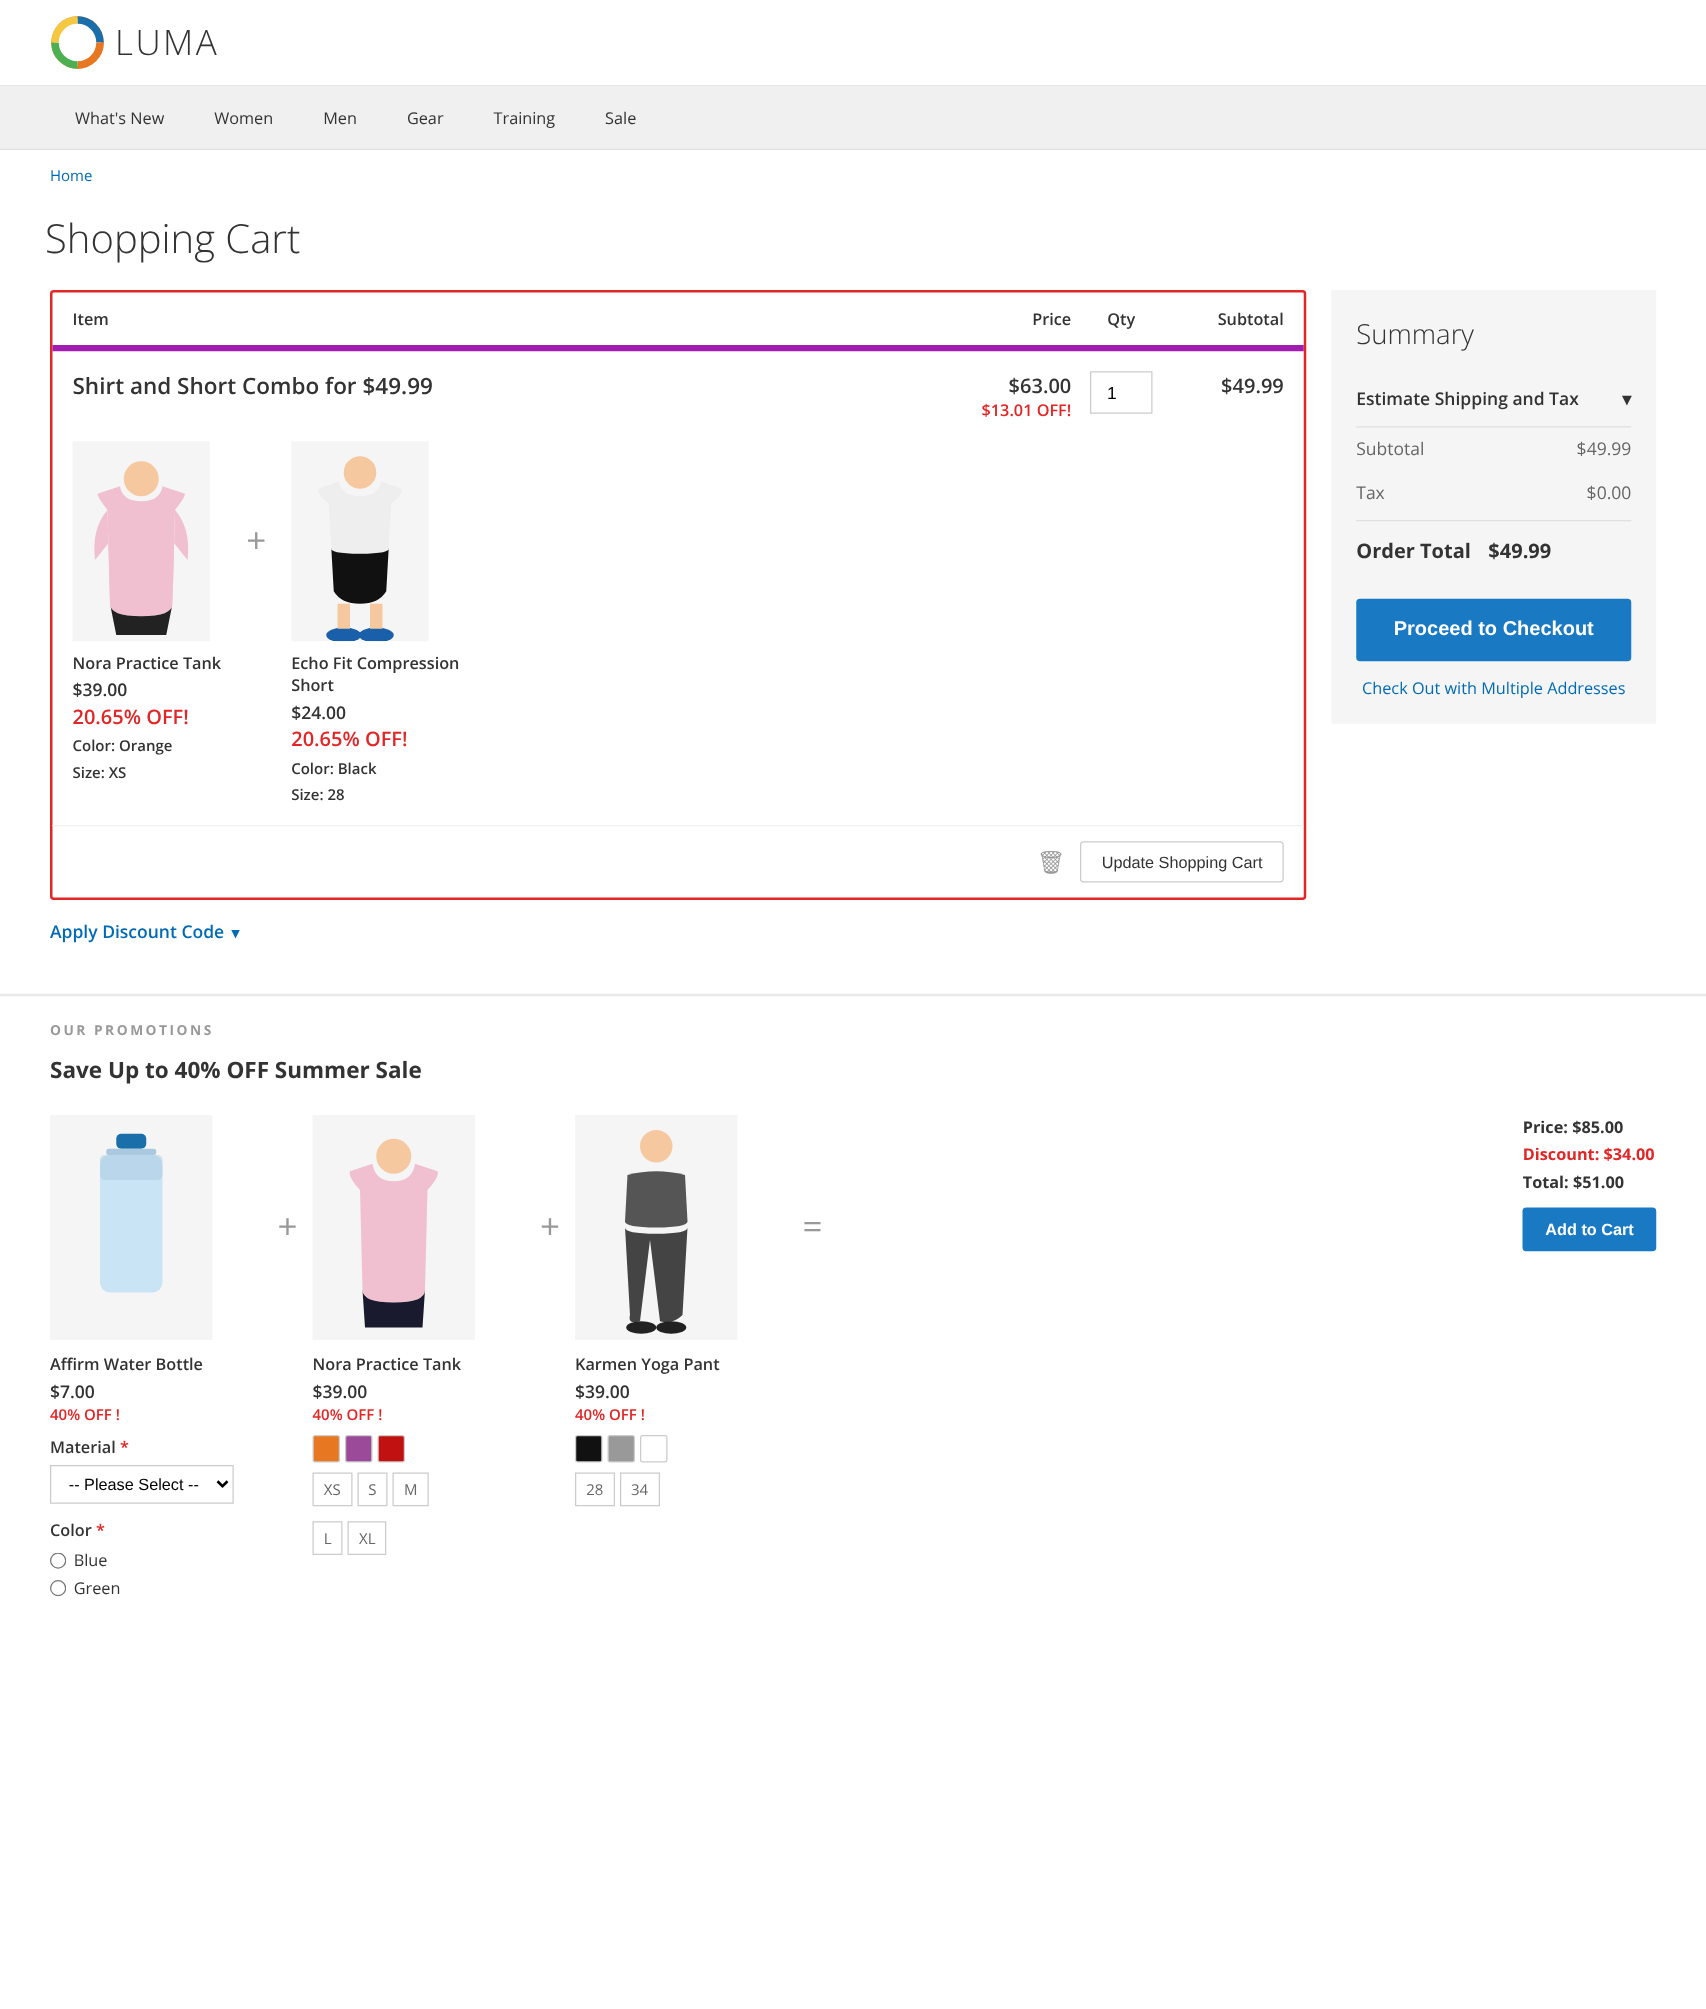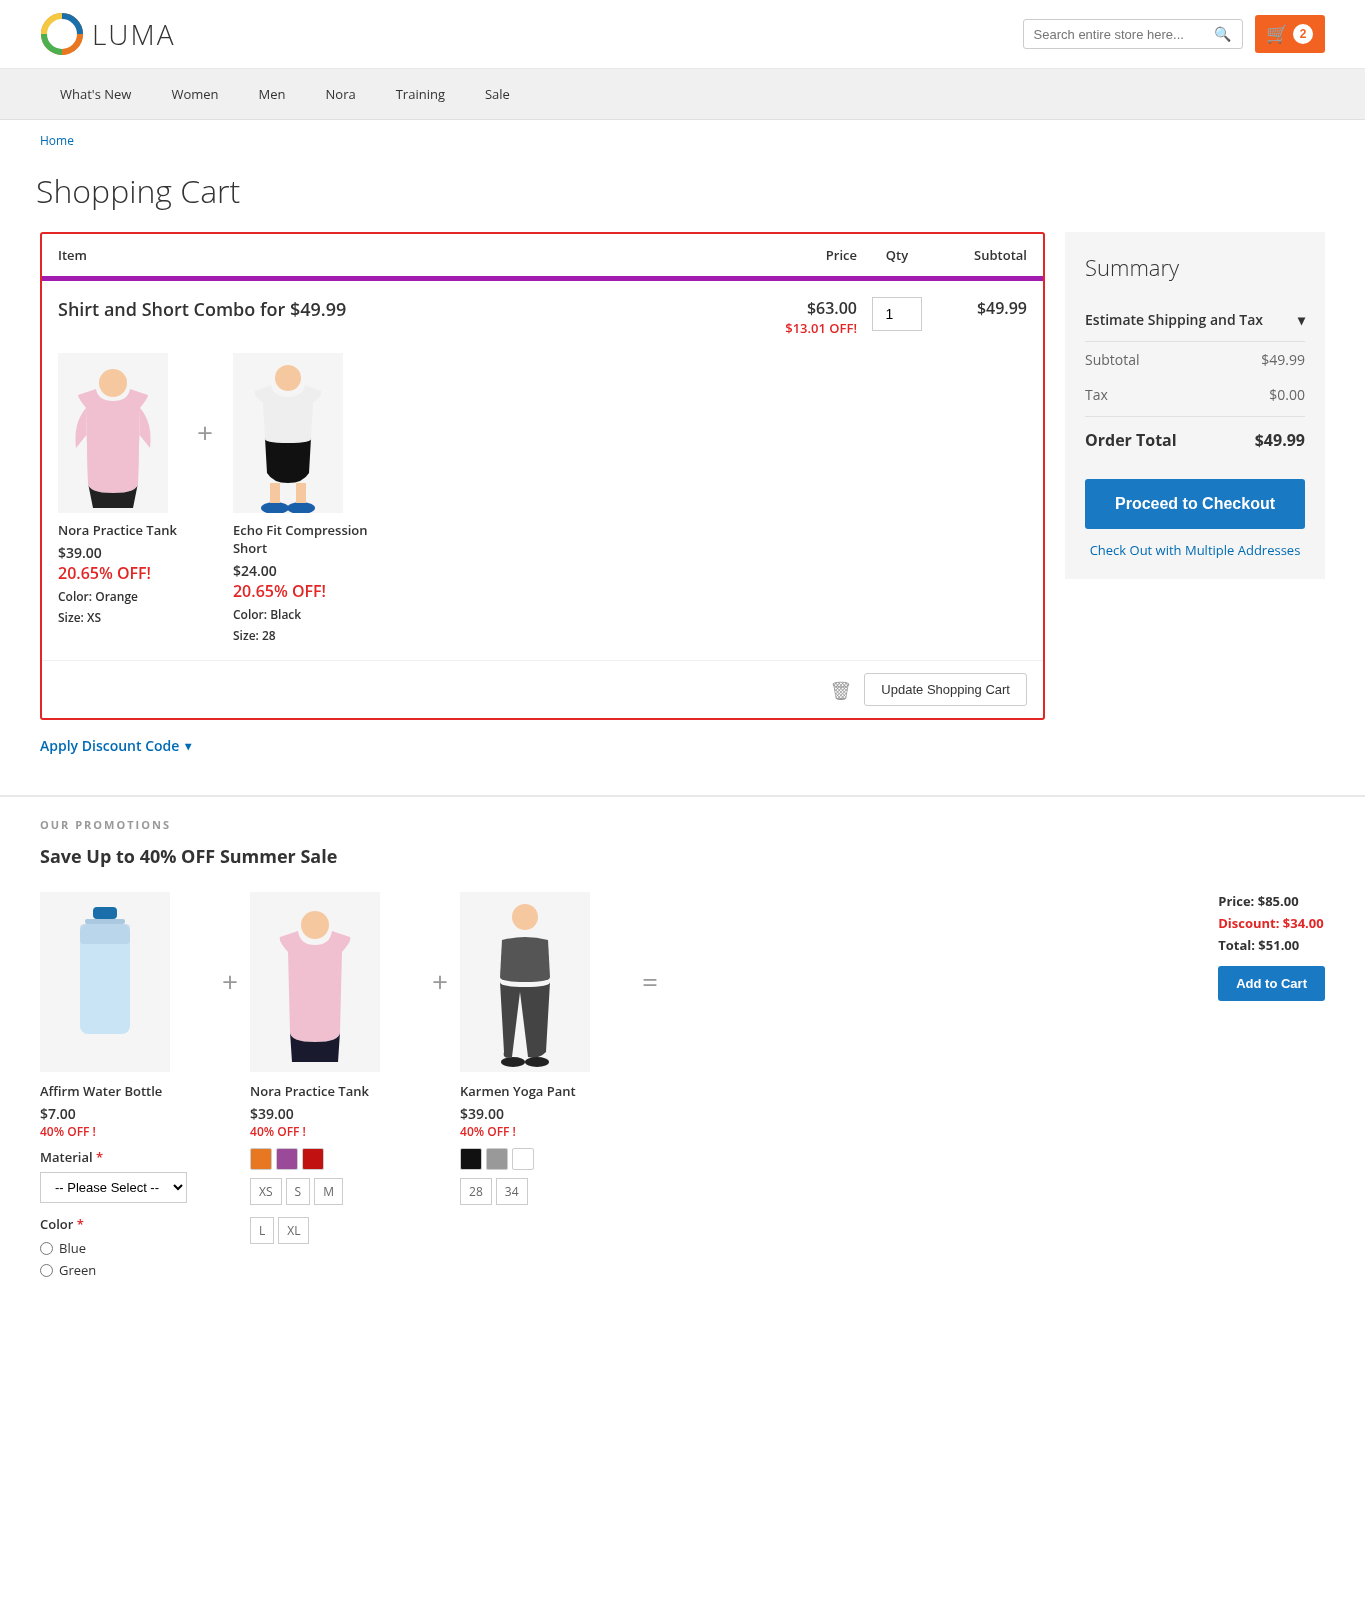--- a/index.html
+++ b/index.html
@@ -69,21 +69,21 @@
     
     .discount-section { margin-top: 16px; }
     .discount-toggle { display: flex; align-items: center; gap: 6px; color: #006bb4; font-size: 14px; cursor: pointer; font-weight: 600; }
     .chevron-down { font-size: 12px; }
 
     
     .summary-box { background: #f5f5f5; padding: 20px; }
     .summary-title { font-size: 22px; font-weight: 300; margin-bottom: 16px; }
     .summary-shipping { display: flex; justify-content: space-between; align-items: center; padding: 12px 0; border-bottom: 1px solid #e0e0e0; font-size: 14px; font-weight: 600; }
     .summary-row { display: flex; justify-content: space-between; padding: 8px 0; font-size: 14px; color: #666; }
-    .summary-total-row { display: flex; justify-content: space-between; padding: 12px 0; font-size: 16px; font-weight: 700; border-top: 1px solid #e0e0e0; margin-top: 4px; }
+    .summary-total-row { display: flex; justify-content: flex-start; padding: 12px 0; font-size: 16px; font-weight: 700; border-top: 1px solid #e0e0e0; margin-top: 4px; gap: 14px; }
     .checkout-btn { background: #1979c3; color: #fff; border: none; padding: 16px; width: 100%; font-size: 16px; font-weight: 600; cursor: pointer; border-radius: 3px; margin-top: 16px; }
     .multi-address-link { display: block; text-align: center; color: #006bb4; font-size: 13px; margin-top: 12px; text-decoration: none; cursor: pointer; }
 
     
     .promotions-section { padding: 20px 40px 40px; border-top: 2px solid #e8e8e8; }
     .promotions-label { font-size: 11px; letter-spacing: 2px; text-transform: uppercase; color: #999; font-weight: 700; margin-bottom: 12px; }
     .promo-title { font-size: 18px; font-weight: 700; margin-bottom: 24px; }
     .promo-product { display: flex; flex-direction: column; align-items: flex-start; width: 170px; }
     .promo-img { width: 130px; height: 180px; background: #f5f5f5; display: flex; align-items: center; justify-content: center; margin-bottom: 10px; overflow: hidden; }
     .promo-plus { font-size: 28px; color: #999; margin-top: 70px; padding: 0 12px; }
@@ -134,37 +134,27 @@
   <div class="logo">
     <svg class="logo-circle" viewBox="0 0 44 44" width="44" height="44">
       <circle cx="22" cy="22" r="20" fill="none" stroke="#e87722" stroke-width="2"></circle>
       <path d="M22 4 A18 18 0 0 1 40 22" stroke="#1a6faa" stroke-width="6" fill="none"></path>
       <path d="M40 22 A18 18 0 0 1 22 40" stroke="#e87722" stroke-width="6" fill="none"></path>
       <path d="M22 40 A18 18 0 0 1 4 22" stroke="#4caf50" stroke-width="6" fill="none"></path>
       <path d="M4 22 A18 18 0 0 1 22 4" stroke="#f5c842" stroke-width="6" fill="none"></path>
     </svg>
     <span class="logo-text">LUMA</span>
   </div>
-  <div class="header-right">
-    <div class="search-box">
-      <input type="text" placeholder="Search entire store here..." style="">
-      <button class="search-icon-btn">🔍</button>
-    </div>
-    <button class="cart-btn">
-      <span class="cart-icon">🛒</span>
-      <span class="cart-count">2</span>
-    </button>
-  </div>
 </header>
 
 <nav class="nav">
   <a class="nav-item">What's New</a>
   <a class="nav-item">Women</a>
   <a class="nav-item">Men</a>
-  <a class="nav-item">Nora</a>
+  <a class="nav-item">Gear</a>
   <a class="nav-item">Training</a>
   <a class="nav-item">Sale</a>
 </nav>
 
 <div class="breadcrumb">
   <a>Home</a>
 </div>
 
 <h1 class="page-title">Shopping Cart</h1>
 

